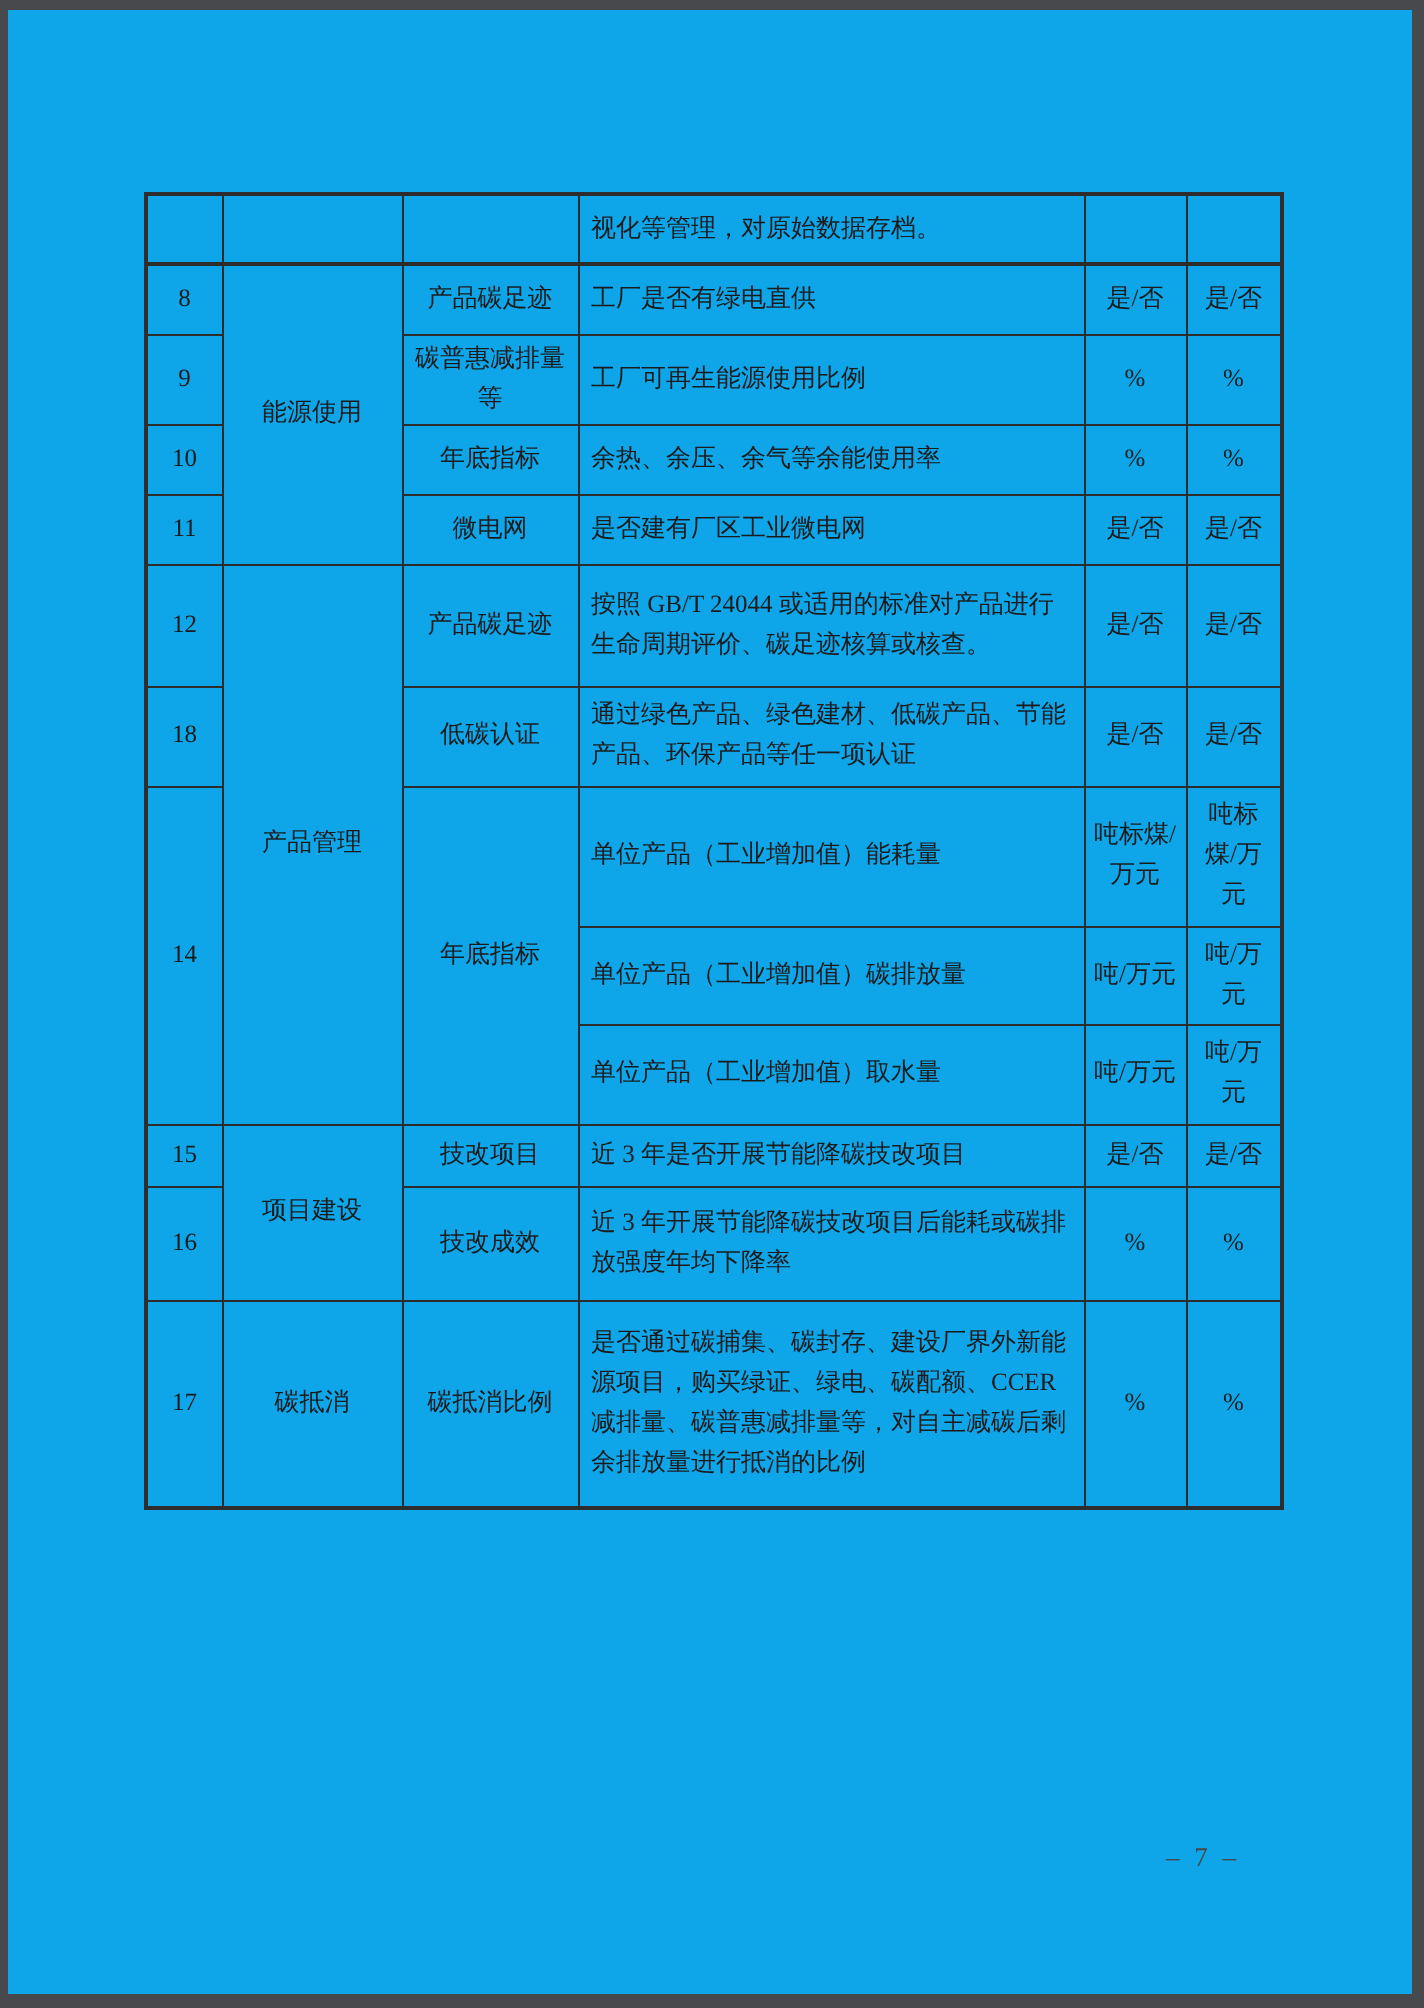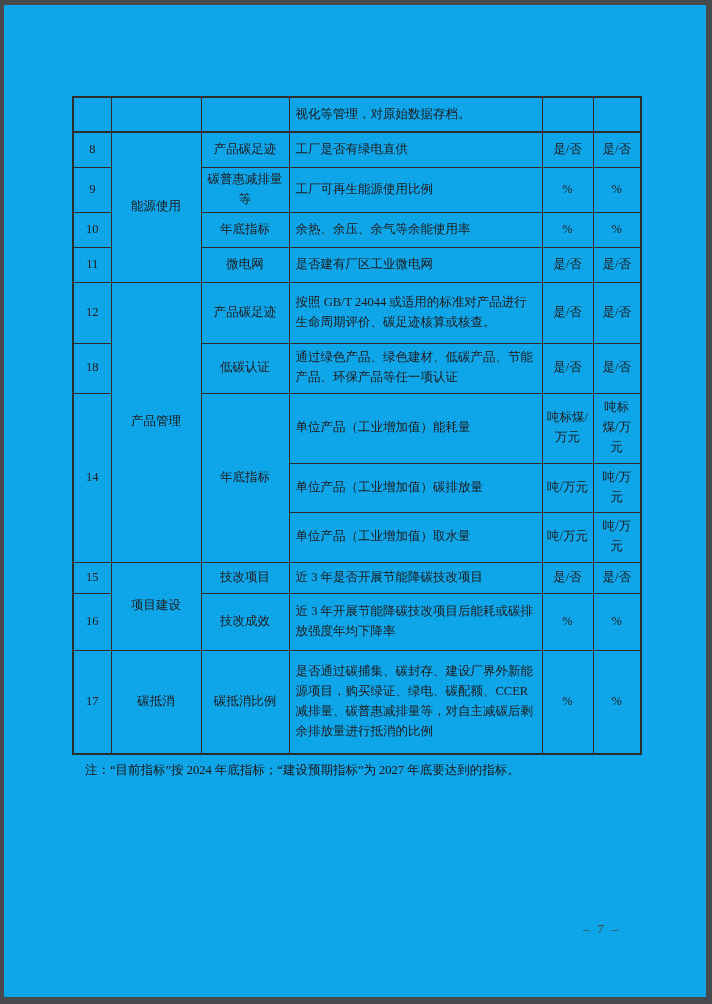--- a/index.html
+++ b/index.html
@@ -164,17 +164,16 @@
       <td>17</td>
       <td>碳抵消</td>
       <td>碳抵消比例</td>
       <td class="desc">是否通过碳捕集、碳封存、建设厂界外新能源项目，购买绿证、绿电、碳配额、CCER 减排量、碳普惠减排量等，对自主减碳后剩余排放量进行抵消的比例</td>
       <td>%</td>
       <td>%</td>
     </tr>
   </tbody>
     </table>
 
-  <div class="footnote">注：“目前指标”按 2024 年底指标；“建设预期指标”为 2027 年底要达到的指标。</div>
 
   <div class="pageno">– 7 –</div>
 
 </div>
 
 </body></html>

